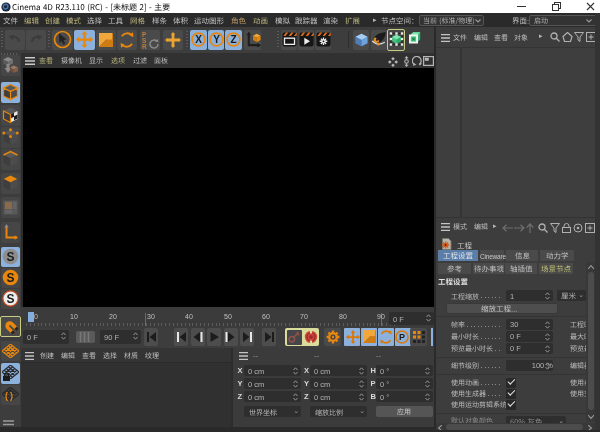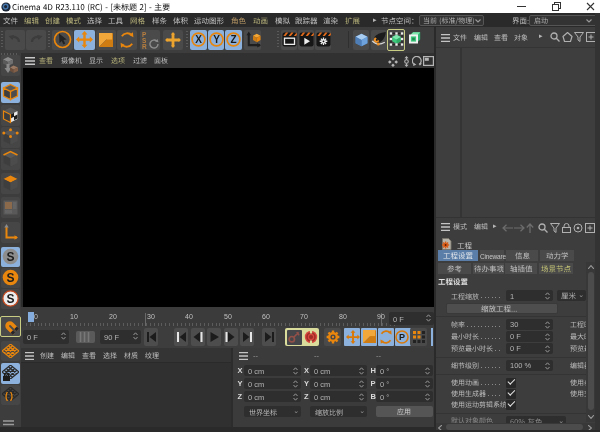--- a/index.html
+++ b/index.html
@@ -536,21 +536,21 @@
         <use href="#gr5927" transform="translate(21.0 6.16) scale(0.007 -0.007)"></use>
       </svg>
 <div class="abs" style="left:2px;top:329.5px;width:150px;height:1px;background:#343434;"></div>
 <svg class="abs" style="left:16.5px;top:335px;" width="28" height="8" viewBox="0 0 28 8" fill="#c2c2c2">
         <use href="#gr7ec6" transform="translate(0.0 6.16) scale(0.007 -0.007)"></use>
         <use href="#gr8282" transform="translate(7.0 6.16) scale(0.007 -0.007)"></use>
         <use href="#gr7ea7" transform="translate(14.0 6.16) scale(0.007 -0.007)"></use>
         <use href="#gr522b" transform="translate(21.0 6.16) scale(0.007 -0.007)"></use>
       </svg>
 <div class="dots" style="left:47px;top:333.5px;width:21px;"></div>
-<div class="fld" style="left:72px;top:332.5px;width:47px;">100 %<svg style="position:absolute;right:3px;top:2px" width="5" height="8" viewBox="0 0 5 8">
+<div class="fld" style="left:72px;top:332.5px;width:47px;text-align:right;">100 %<svg style="position:absolute;right:3px;top:2px" width="5" height="8" viewBox="0 0 5 8">
           <path d="M0.5 3L2.5 0.8 4.5 3M0.5 5l2 2.2 2-2.2" fill="none" stroke="#969696" stroke-width="1"></path>
         </svg></div>
 <svg class="abs" style="left:136px;top:335px;" width="28" height="8" viewBox="0 0 28 8" fill="#c2c2c2">
         <use href="#gr7f16" transform="translate(0.0 6.16) scale(0.007 -0.007)"></use>
         <use href="#gr8f91" transform="translate(7.0 6.16) scale(0.007 -0.007)"></use>
         <use href="#gr5668" transform="translate(14.0 6.16) scale(0.007 -0.007)"></use>
         <use href="#gr6e32" transform="translate(21.0 6.16) scale(0.007 -0.007)"></use>
       </svg>
 <div class="abs" style="left:2px;top:346.5px;width:150px;height:1px;background:#343434;"></div>
 <svg class="abs" style="left:16.5px;top:352px;" width="28" height="8" viewBox="0 0 28 8" fill="#c2c2c2">

